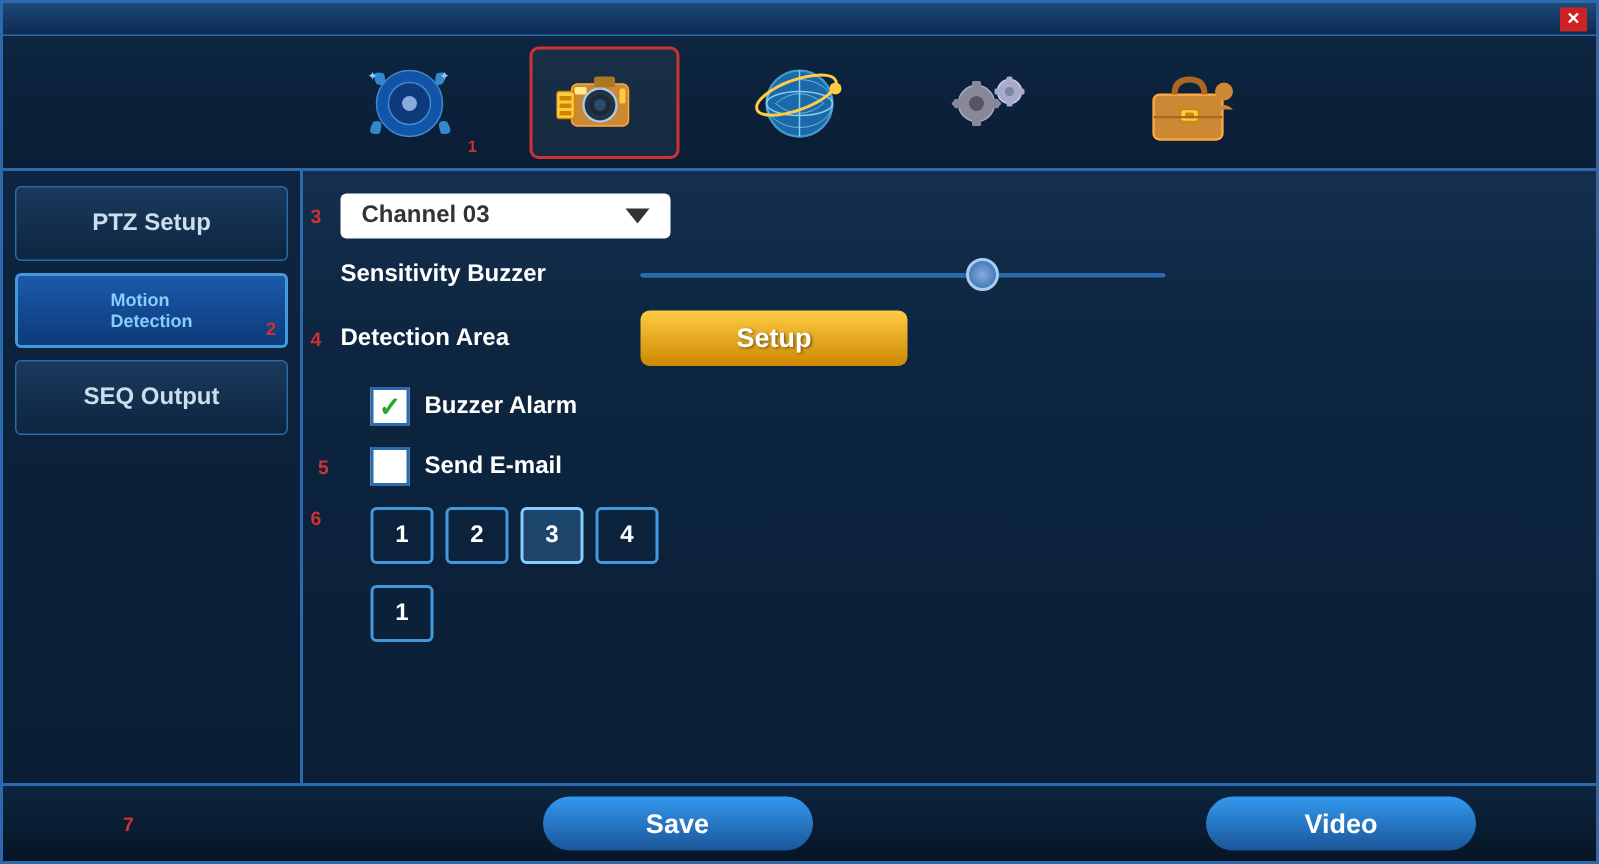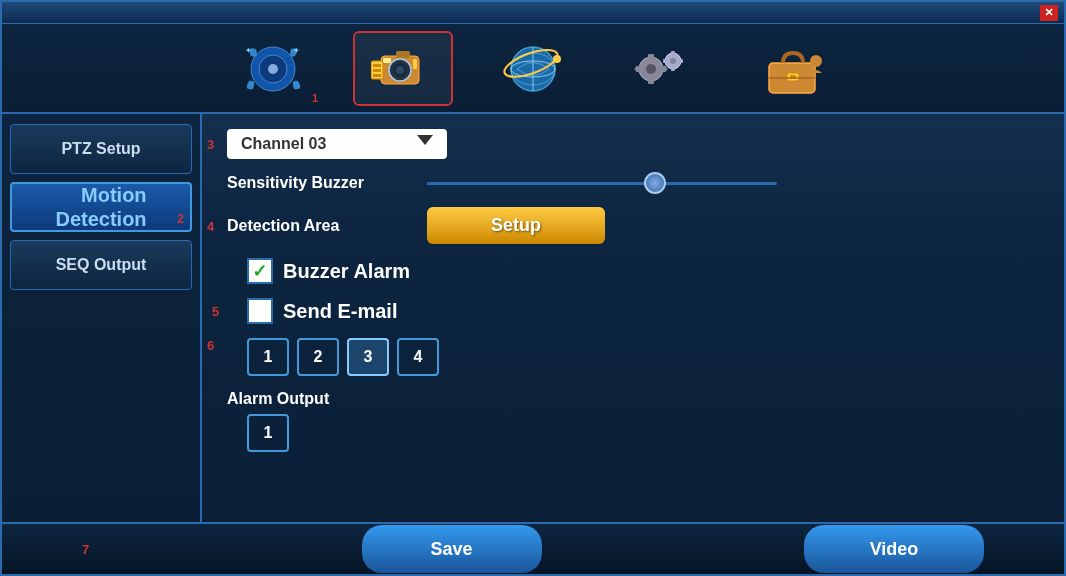--- a/index.html
+++ b/index.html
@@ -169,21 +169,21 @@
 
     
     .channel-dropdown {
       background: white;
       color: #333;
       font-size: 16px;
       font-weight: bold;
       padding: 6px 14px;
       border-radius: 4px;
       display: flex;
-      align-items: flex-start;
+      align-items: center;
       gap: 20px;
       min-width: 220px;
       cursor: pointer;
     }
 
     .dropdown-arrow {
       width: 0;
       height: 0;
       border-left: 8px solid transparent;
       border-right: 8px solid transparent;
@@ -263,21 +263,21 @@
 
     .checkbox.checked::after {
       content: '✓';
       color: #22aa22;
       font-size: 18px;
       font-weight: bold;
     }
 
     .checkbox-label {
       color: white;
-      font-size: 20px;
+      font-size: 16px;
       font-weight: bold;
     }
 
     
     .section-label {
       color: white;
       font-size: 16px;
       font-weight: bold;
       margin-bottom: 6px;
     }
@@ -314,21 +314,21 @@
       background: linear-gradient(180deg, #0d2540, #061525);
       border-top: 2px solid #2a6aad;
       display: flex;
       align-items: center;
       justify-content: space-between;
       padding: 0 80px;
     }
 
     .bottom-btn {
       min-width: 180px;
-      height: 48px;
+      height: 36px;
       border-radius: 20px;
       border: none;
       font-size: 18px;
       font-weight: bold;
       cursor: pointer;
       display: flex;
       align-items: center;
       justify-content: center;
     }
 
@@ -479,21 +479,21 @@
     </div>
   </div>
 
   <div class="main-content">
 
     <div class="sidebar">
       <div class="sidebar-item">
         <span class="sidebar-item-label">PTZ Setup</span>
       </div>
       <div class="sidebar-item active" style="position:relative;">
-        <span class="sidebar-item-label" style="color:#88ccff; font-size:20px; font-weight:bold; text-align:right;">Motion<br>Detection</span>
+        <span class="sidebar-item-label" style="color:#88ccff; font-size:12px; font-weight:bold; text-align:left;">Motion<br>Detection</span>
         <span style="position:absolute;right:6px;bottom:4px;color:#cc3333;font-size:12px;font-weight:bold;">2</span>
       </div>
       <div class="sidebar-item">
         <span class="sidebar-item-label">SEQ Output</span>
       </div>
     </div>
 
     <div class="content-panel">
 
       <div class="field-row">
@@ -535,21 +535,20 @@
         <span style="position:absolute;left:-20px;top:0;color:#cc3333;font-size:13px;font-weight:bold;">6</span>
         <div class="channel-buttons">
           <div class="ch-btn">1</div>
           <div class="ch-btn">2</div>
           <div class="ch-btn selected">3</div>
           <div class="ch-btn">4</div>
         </div>
       </div>
 
       <div>
-        <div class="section-label">Alarm Output</div>
         <div class="channel-buttons">
           <div class="ch-btn">1</div>
         </div>
       </div>
 
     </div>
   </div>
 
   <div class="bottom-bar">
     <span class="bottom-number">7</span>

